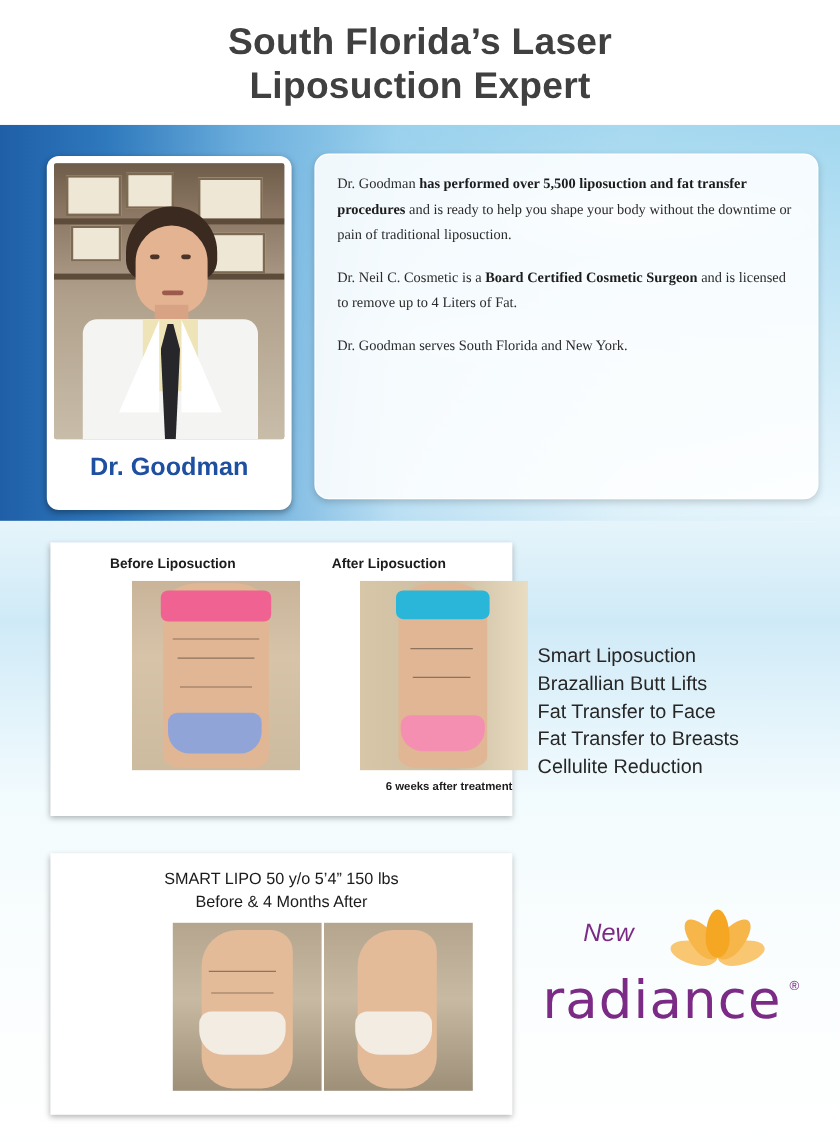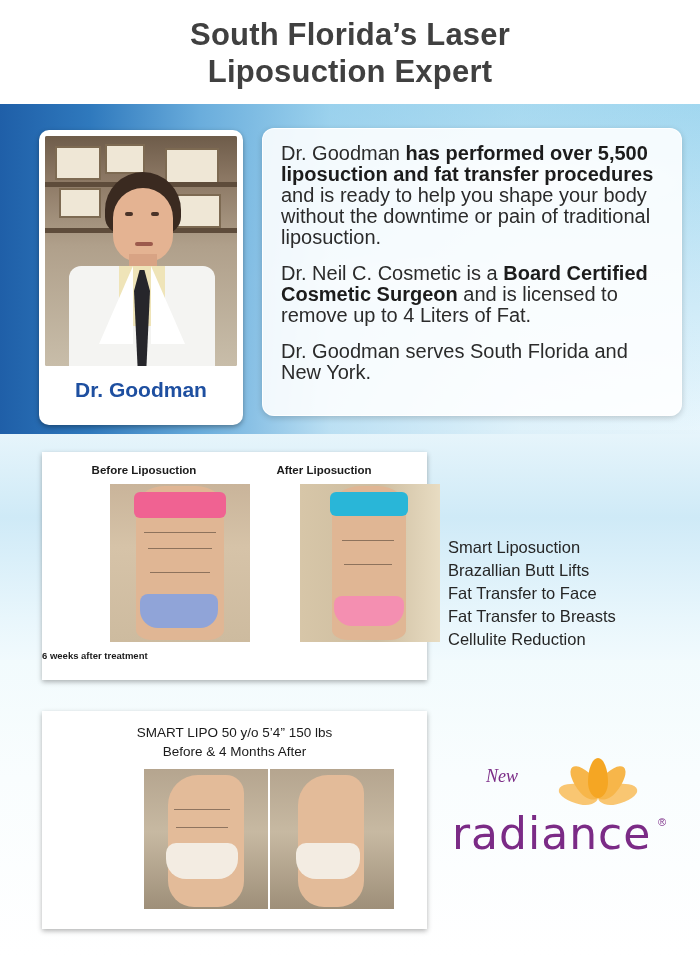--- a/index.html
+++ b/index.html
@@ -197,23 +197,24 @@
     background: rgba(255,255,255,.88);
     border: 1px solid rgba(255,255,255,.9);
     border-radius: 12px;
     box-shadow: 0 2px 6px rgba(0,0,0,.18);
     padding: 14px 16px 0 18px;
     box-sizing: border-box;
     z-index: 4;
   }
   .text-panel p {
     margin: 0 0 15px 0;
-    font-size: 20px;
+    font-size: 12px;
     line-height: 21px;
     color: #2b2b2b;
+    font-family: Liberation Serif, serif;
   }
   .text-panel b { font-weight: bold; color: #1c1c1c; }
 
   
   .ba-card {
     position: absolute;
     left: 42px; top: 452px;
     width: 385px; height: 228px;
     background: #ffffff;
     box-shadow: 0 2px 5px rgba(0,0,0,.3);
@@ -234,21 +235,21 @@
     top: 32px;
     width: 140px; height: 158px;
     overflow: hidden;
   }
   .ba-img.left { left: 68px; }
   .ba-img.right { left: 258px; }
   .ba-caption {
     position: absolute;
     left: 0; top: 198px;
     width: 385px;
-    text-align: left;
+    text-align: right;
     font-size: 9.5px;
     font-weight: bold;
     color: #1b1b1b;
   }
   
   .torso-bg-before {
     position: absolute; inset: 0;
     background: linear-gradient(to bottom, #c9b49a 0%, #d6c3a8 40%, #cdbb9f 100%);
   }
   .torso-bg-after {
@@ -365,23 +366,23 @@
   
   .logo {
     position: absolute;
     left: 452px; top: 760px;
     width: 222px; height: 110px;
     z-index: 3;
   }
   .logo-new {
     position: absolute;
     left: 34px; top: 6px;
-    font-family: Liberation Serif, serif;
+    font-family: Liberation Sans, sans-serif;
     font-style: italic;
-    font-size: 18px;
+    font-size: 21px;
     color: #7b2b86;
   }
   .logo-flower {
     position: absolute;
     left: 108px; top: -6px;
     width: 76px; height: 70px;
   }
   .petal {
     position: absolute;
     width: 20px; height: 40px;

